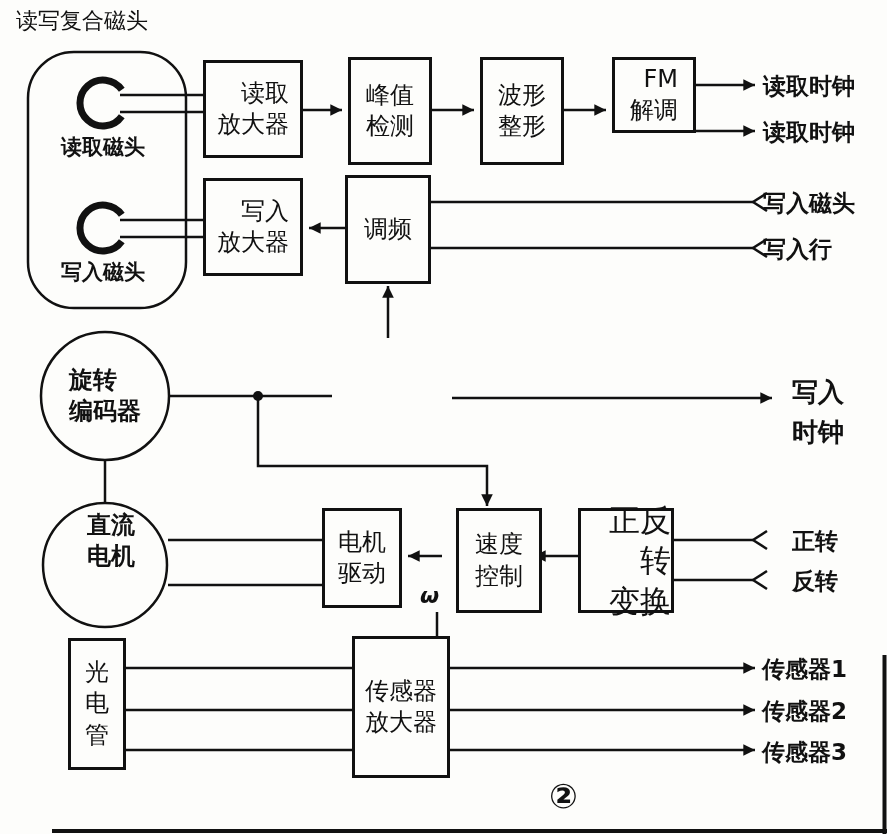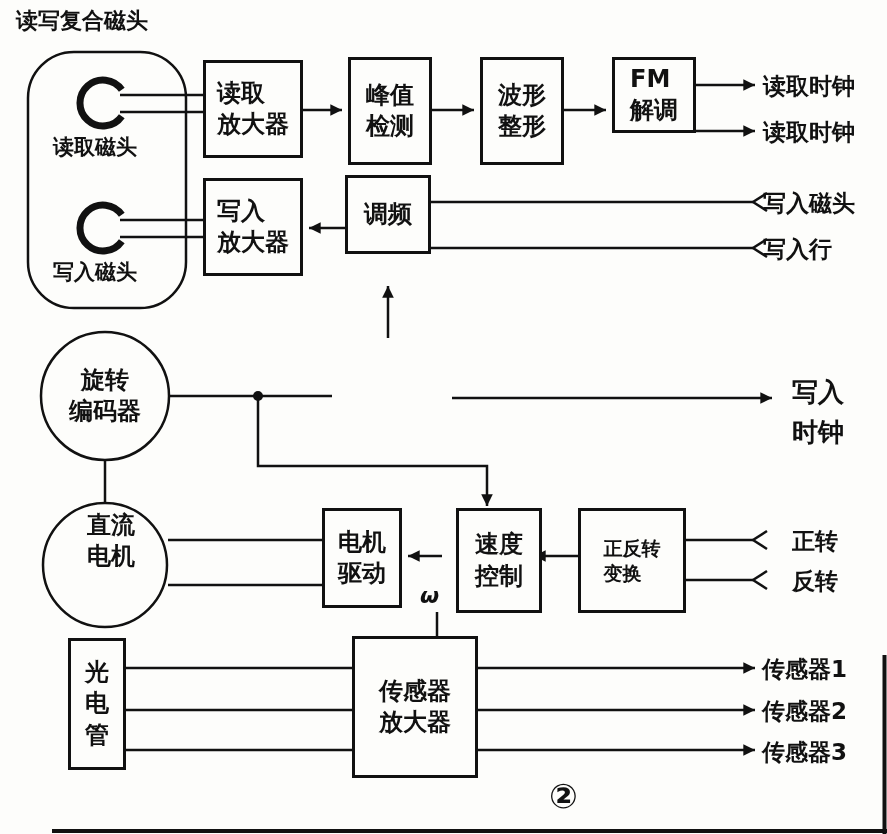--- a/index.html
+++ b/index.html
@@ -3,32 +3,32 @@
 <meta charset="utf-8">
 <style>
   html,body{margin:0;padding:0;background:#fff;}
   #stage{
     position:relative;width:887px;height:834px;background:#fdfdfb;
     font-family:"DejaVu Sans","Liberation Sans",sans-serif;color:#111;overflow:hidden;
   }
   #wires{position:absolute;left:0;top:0;width:887px;height:834px;}
   .box{
     position:absolute;box-sizing:border-box;border:3px solid #111;background:#fdfdfb;
-    display:flex;align-items:center;justify-content:center;text-align:left;
-    font-weight:700;white-space:pre-line;line-height:1.3;font-size:24px;
+    display:flex;align-items:center;justify-content:center;text-align:right;
+    font-weight:400;white-space:pre-line;line-height:1.3;font-size:24px;
   }
   .lbl{
     position:absolute;font-weight:700;white-space:pre-line;font-size:23px;line-height:1.3;
   }
   .circle-label{
-    position:absolute;display:flex;align-items:center;justify-content:center;text-align:center;
+    position:absolute;display:flex;align-items:center;justify-content:center;
     font-weight:700;white-space:pre-line;font-size:24px;line-height:1.3;
   }
-  .title-label{position:absolute;left:16px;top:6px;font-weight:700;font-size:22px;}
-  .head-label{position:absolute;font-weight:700;font-size:21px;width:100px;text-align:left;}
+  .title-label{position:absolute;left:16px;top:6px;font-weight:400;font-size:22px;}
+  .head-label{position:absolute;font-weight:700;font-size:21px;width:100px;text-align:center;}
   .big{font-size:26px;line-height:1.55;}
   .omega{position:absolute;font-size:22px;font-style:italic;font-weight:700;}
   .fignum{position:absolute;font-size:34px;font-weight:700;}
 </style>
 </head>
 <body>
 
 <div id="stage">
 
   <svg id="wires" viewBox="0 0 887 834">
@@ -100,31 +100,31 @@
   <div class="box" style="left:203px;top:60px;width:100px;height:98px">读取
 放大器</div>
   <div class="box" style="left:348px;top:57px;width:84px;height:108px">峰值
 检测</div>
   <div class="box" style="left:480px;top:57px;width:84px;height:108px">波形
 整形</div>
   <div class="box" style="left:612px;top:57px;width:84px;height:76px">FM
 解调</div>
   <div class="box" style="left:203px;top:178px;width:100px;height:98px">写入
 放大器</div>
-  <div class="box" style="left:345px;top:175px;width:86px;height:79px">调频</div>
+  <div class="box" style="left:345px;top:175px;width:86px;height:109px">调频</div>
   <div class="box" style="left:322px;top:508px;width:80px;height:100px">电机
 驱动</div>
   <div class="box" style="left:456px;top:508px;width:86px;height:105px">速度
 控制</div>
-  <div class="box" style="left:578px;top:508px;width:108px;height:105px;font-size:19px">正反转
+  <div class="box" style="left:578px;top:508px;width:96px;height:105px;font-size:31px">正反转
 变换</div>
   <div class="box" style="left:68px;top:638px;width:58px;height:132px">光
 电
 管</div>
-  <div class="box" style="left:352px;top:636px;width:126px;height:142px">传感器
+  <div class="box" style="left:352px;top:636px;width:98px;height:142px">传感器
 放大器</div>
 
   <div class="circle-label" style="left:45px;top:363px;width:120px;height:66px">旋转
 编码器</div>
   <div class="circle-label" style="left:45px;top:508px;width:132px;height:66px">直流
 电机</div>
 
   <div class="lbl" style="left:763px;top:72px">读取时钟</div>
   <div class="lbl" style="left:763px;top:118px">读取时钟</div>
   <div class="lbl" style="left:763px;top:189px">写入磁头</div>

